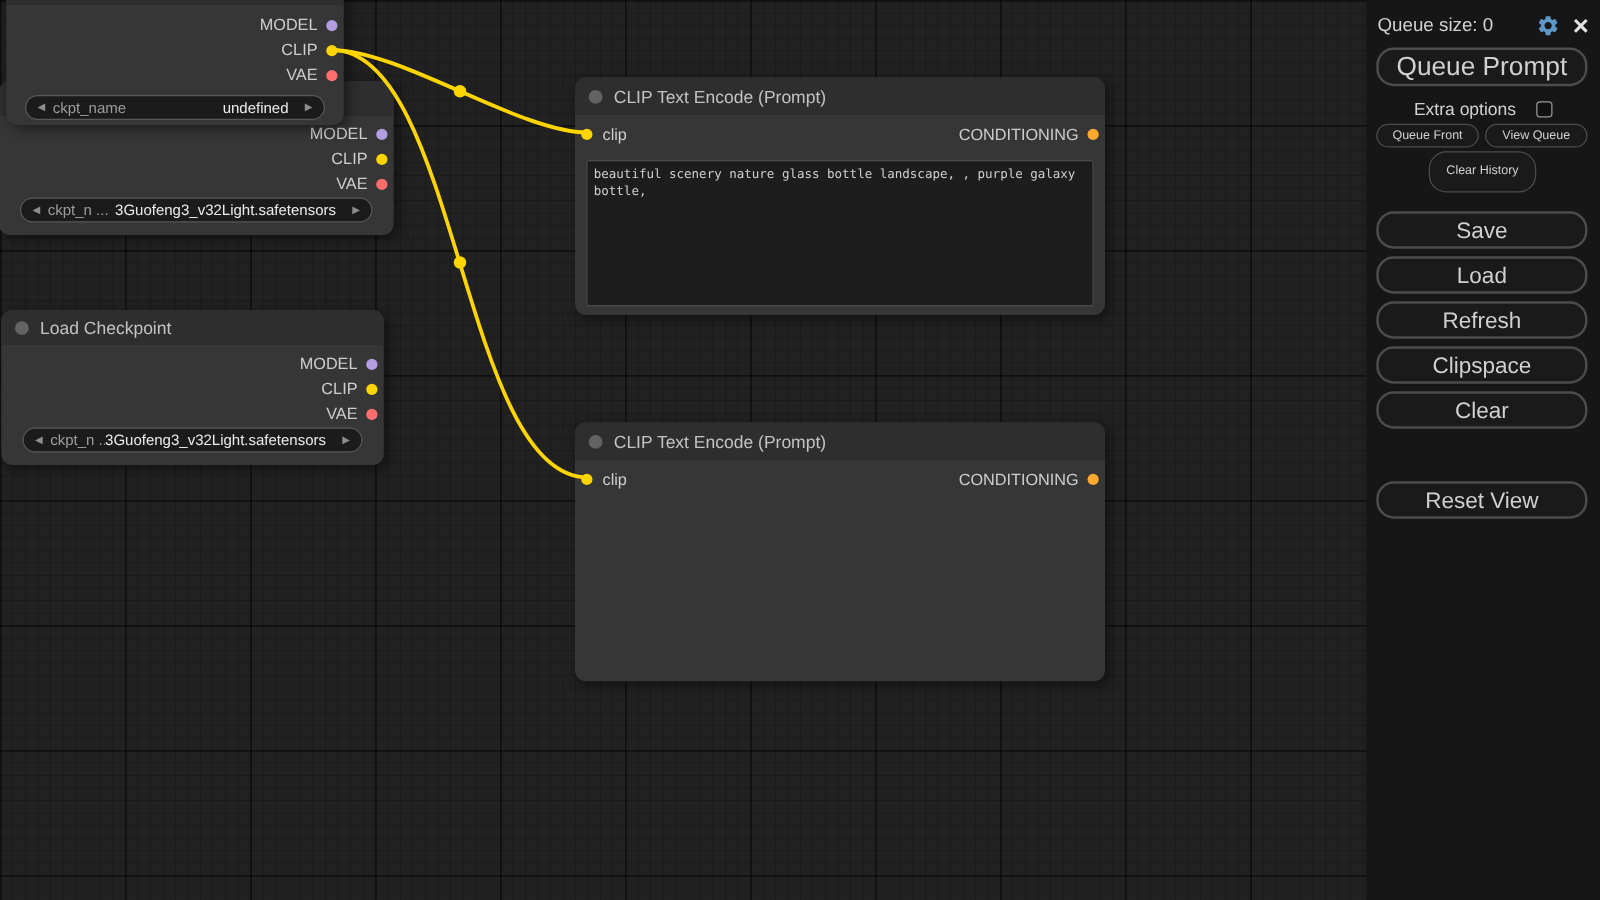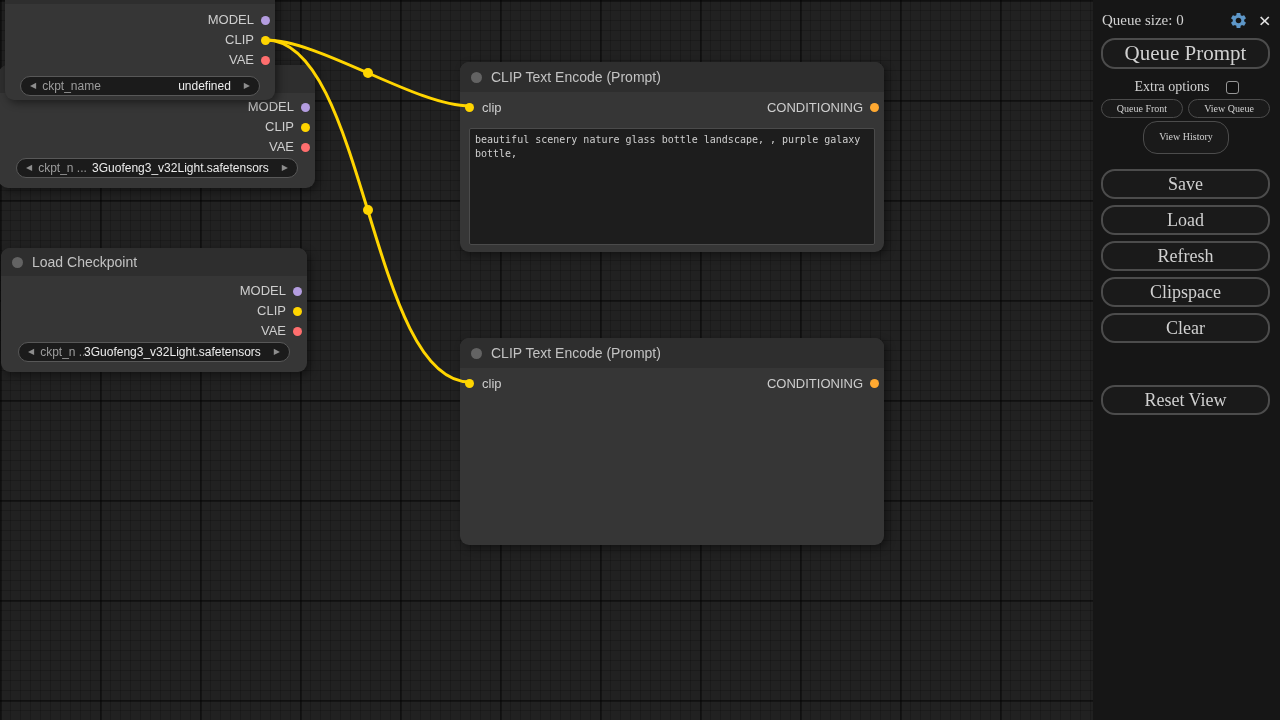--- a/index.html
+++ b/index.html
@@ -67,21 +67,21 @@
   #node-clip-neg .prompt-text { top:66px; height:136px; }
 
   
   #wires { position:absolute; inset:0; pointer-events:none; z-index:6; }
   .wire { fill:none; stroke:#ffd500; stroke-width:3; }
   .wire-dot { fill:#ffd500; }
 
   
   #menu { position:absolute; left:1093px; top:0; width:187px; height:720px;
           background:#161616; z-index:10; color:#d2d2d2;
-          font-family:Liberation Serif, serif; }
+          font-family:Liberation Sans, sans-serif; }
   .qrow { position:absolute; top:8px; left:0; width:100%; display:flex;
           align-items:center; padding:0 9px; font-size:15px; height:24px; }
   .gear { margin-left:auto; width:19px; height:19px; cursor:pointer; }
   .closex { margin-left:10px; font-size:22px; line-height:19px; color:#e2e2e2;
             cursor:pointer; font-weight:bold; }
   .btn { position:absolute; background:#1a1a1a; border:2px solid #4c4c4c;
          border-radius:14px; color:#d0d0d0; display:flex; align-items:center;
          justify-content:center; text-align:center; cursor:pointer;
          font-family:inherit; }
   #btn-queue-prompt { left:8px; top:38px; width:169px; height:31px; font-size:21px; }
@@ -228,21 +228,21 @@
 
   <div class="btn" id="btn-queue-prompt">Queue Prompt</div>
 
   <div class="extra-row">
     <span>Extra options</span>
     <span class="checkbox"></span>
   </div>
 
   <div class="btn" id="btn-queue-front">Queue Front</div>
   <div class="btn" id="btn-view-queue">View Queue</div>
-  <div class="btn" id="btn-view-history">View History</div>
+  <div class="btn" id="btn-view-history">Clear History</div>
 
   <div class="btn mid" id="btn-save">Save</div>
   <div class="btn mid" id="btn-load">Load</div>
   <div class="btn mid" id="btn-refresh">Refresh</div>
   <div class="btn mid" id="btn-clipspace">Clipspace</div>
   <div class="btn mid" id="btn-clear">Clear</div>
   <div class="btn mid" id="btn-reset-view">Reset View</div>
 </div>
 
 </body></html>

